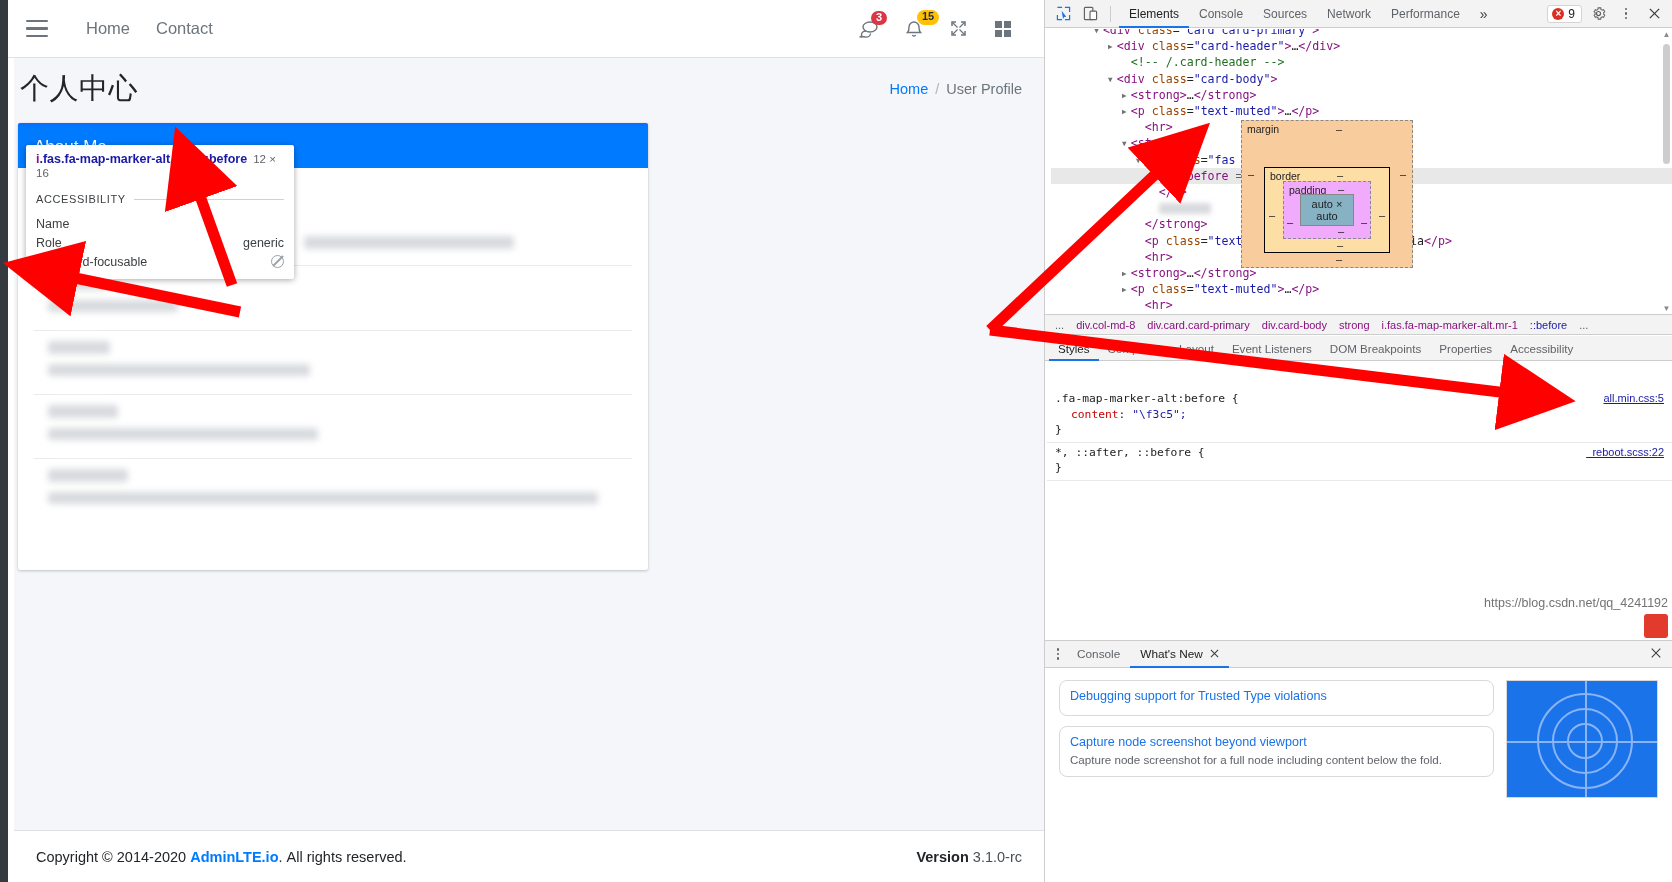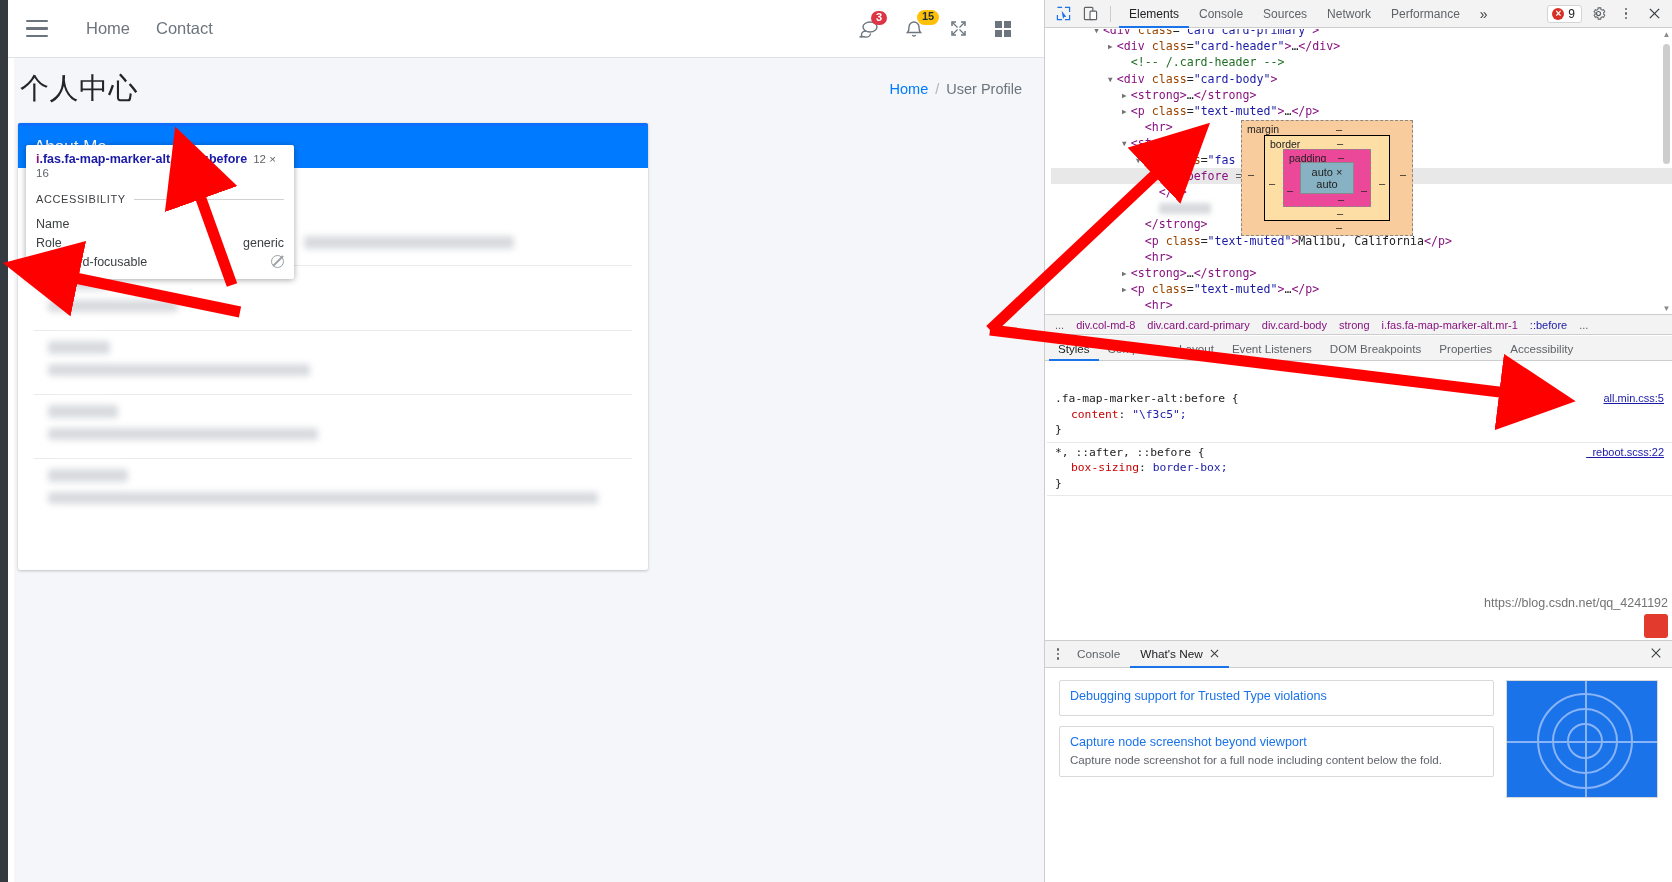--- a/index.html
+++ b/index.html
@@ -215,22 +215,22 @@
   .rule-block { padding: 2px 8px 4px 8px; border-bottom: 1px solid #e8e8e8; position: relative; }
   .selector { color: #222; }
   .prop { color: #c80000; padding-left: 16px; }
   .pval { color: #1a1aa6; }
   .src-link { position: absolute; right: 8px; top: 2px; color: #1a1aa6; text-decoration: underline; font-family: "Liberation Sans", sans-serif; font-size: 11px; cursor: pointer; }
 
   
   .boxmodel { position: absolute; left: 196px; top: 120px; }
   .bm { position: relative; text-align: center; font-family: "Liberation Sans", sans-serif; font-size: 11px; color: #222; }
   .bm-margin { background: #f9cc9d; border: 1px dashed #888; padding: 14px 22px; width: 172px; }
-  .bm-border { background: #fdd9a0; border: 1px solid #000; padding: 13px 18px; background: #fddfa6; }
-  .bm-padding { background: #ec4899; border: 1px dashed #888; padding: 12px 16px; }
+  .bm-border { background: #fdd9a0; border: 1px solid #000; padding: 13px 18px; background: #fddfa6; margin-top: 32px; }
+  .bm-padding { background: #f0abfc; border: 1px dashed #888; padding: 12px 16px; }
   .bm-content { background: #87b2c4; border: 1px solid #888; padding: 3px 10px; color: #222; }
   .bm-label { position: absolute; left: 5px; top: 2px; font-size: 10.5px; color: #222; }
   .bm-side { position: absolute; font-size: 11px; color: #222; }
 
   .drawer {
     position: absolute; left: 0; top: 640px; width: 627px; height: 242px;
     border-top: 1px solid #cdcdcd; background: #fff;
   }
   .drawer-tabs {
     height: 27px; background: #f3f3f3; border-bottom: 1px solid #cdcdcd;
@@ -239,21 +239,21 @@
   .kebab { width: 18px; display: flex; flex-direction: column; align-items: center; gap: 2px; cursor: pointer; }
   .kebab i { width: 2.6px; height: 2.6px; background: #5f6368; border-radius: 50%; display: block; }
   .dr-tab { padding: 0 10px; height: 27px; line-height: 27px; color: #5f6368; cursor: pointer; font-size: 11.8px; display: flex; align-items: center; gap: 7px;}
   .dr-tab.sel { color: #202124; box-shadow: inset 0 -2px 0 #1a73e8; }
   .whatsnew-sub {
     height: 25px; display: flex; align-items: center; padding: 0 12px;
     background: #f3f3f3; border-bottom: 1px solid #cdcdcd; color: #3c4043; font-size: 12px;
   }
   .wn-list { padding: 12px 14px; display: flex; gap: 12px; }
   .wn-col { flex: 1; display: flex; flex-direction: column; gap: 10px; }
-  .wn-card { border: 1px solid #d9d9d9; border-radius: 2px; padding: 8px 10px 9px 10px; }
+  .wn-card { border: 1px solid #d9d9d9; border-radius: 8px; padding: 8px 10px 9px 10px; }
   .wn-title { color: #1a73e8; font-size: 12.6px; margin-bottom: 3px; cursor: pointer; }
   .wn-desc { color: #5f6368; font-size: 11.6px; line-height: 15px; }
   .wn-art {
     width: 152px; height: 118px; border: 1px solid #d9d9d9;
     background: #1a73e8; position: relative; overflow: hidden; flex: none;
   }
   .wn-art .ring { position: absolute; border: 2px solid #8ab4f8; border-radius: 50%; }
   .wm {
     position: absolute; right: 4px; bottom: 32px;
     color: #737373; font-size: 12.5px; z-index: 5; white-space: nowrap;
@@ -347,20 +347,29 @@
 
         <div class="blur-bar" style="width:70px;height:13px;margin:10px 0 0 14px"></div>
         <div class="blur-bar" style="width:270px;height:12px;margin:10px 0 0 14px"></div>
         <div class="hr" style="margin-top:18px"></div>
 
         <div class="blur-bar" style="width:80px;height:13px;margin:10px 0 0 14px"></div>
         <div class="blur-bar" style="width:550px;height:12px;margin:10px 0 0 14px"></div>
       </div>
     </div>
 
+    <footer class="main-footer">
+      <span>Copyright © 2014-2020</span>&nbsp;
+      <a>AdminLTE.io</a>.&nbsp;
+      <span>All rights reserved.</span>
+      <span class="ver">
+        <b>Version</b>
+        <span>3.1.0-rc</span>
+      </span>
+    </footer>
 
     <div id="inspect-tip">
       <div class="sel">
         <span class="tag">i</span><span class="cls">.fas.fa-map-marker-alt.mr-1::before</span><span class="dims">12 × 16</span>
       </div>
       <div class="a11y-head">
         <span>ACCESSIBILITY</span>
         <span class="rule"></span>
       </div>
       <div class="a11y-row">
@@ -481,21 +490,20 @@
     <div class="styles-body">
         <div class="rule-block">
           <span class="src-link">all.min.css:5</span>
           <div class="selector">.fa-map-marker-alt:before {</div>
           <div><span class="prop">content</span>: <span class="pval">"\f3c5";</span></div>
           <div class="selector">}</div>
         </div>
         <div class="rule-block">
           <span class="src-link">_reboot.scss:22</span>
           <div class="selector">*, ::after, ::before {</div>
-          <div><span class="prop">box-sizing</span>: <span class="pval">border-box;</span></div>
           <div class="selector">}</div>
         </div>
       </div>
 
     <div class="boxmodel">
       <div class="bm bm-margin">
         <span class="bm-label">margin</span>
         <span class="bm-side" style="left:94px;top:2px">–</span>
         <span class="bm-side" style="left:6px;top:47px">–</span>
         <span class="bm-side" style="right:6px;top:47px">–</span>

